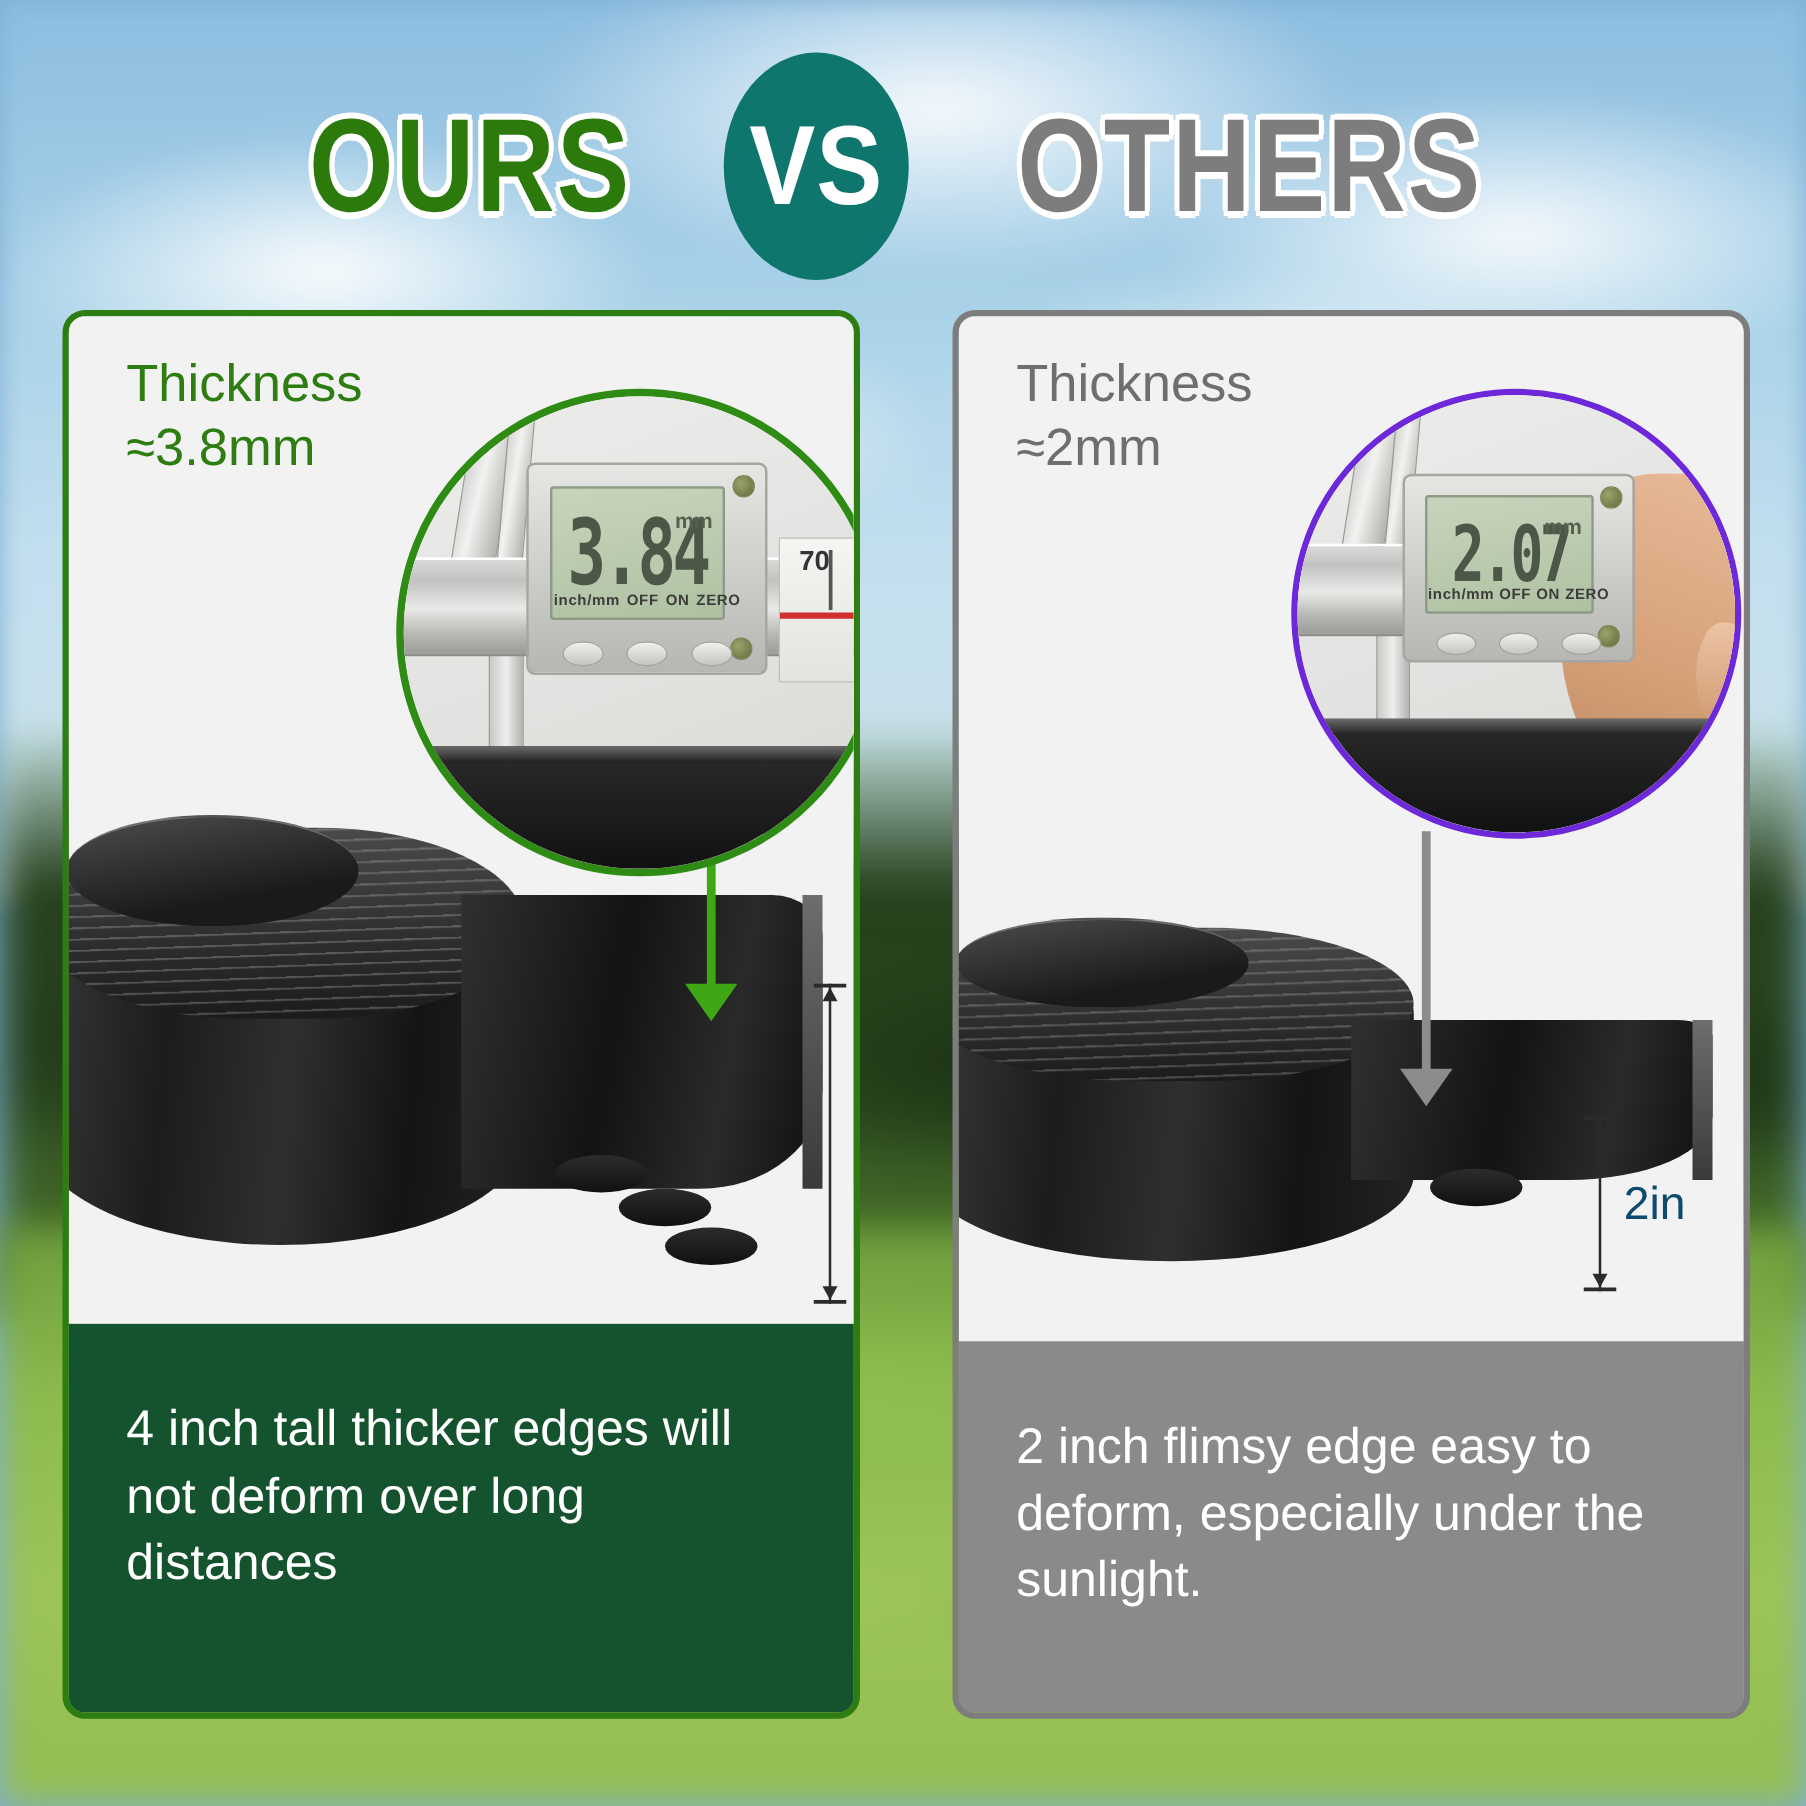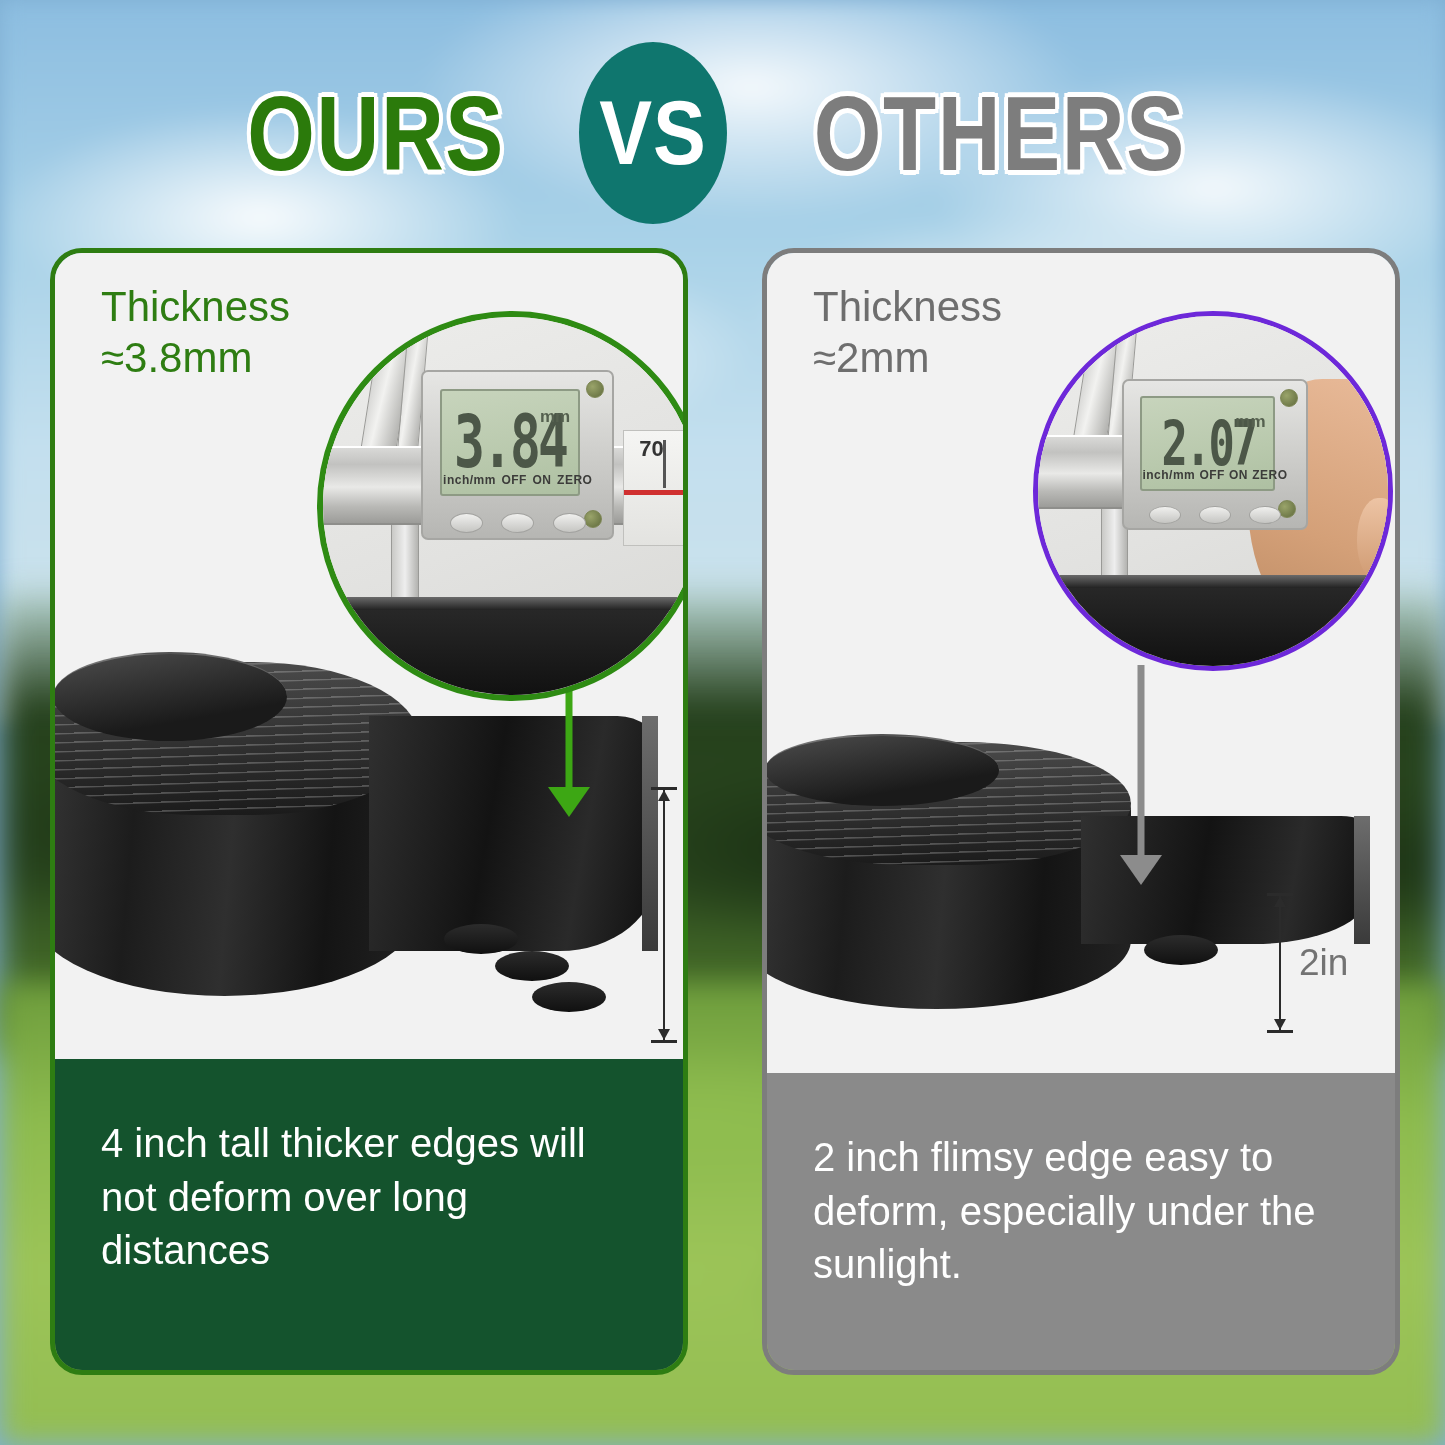--- a/index.html
+++ b/index.html
@@ -73,21 +73,21 @@
     flex:0 0 auto;
   }
   .vs-text{
     color:#fff;font-size:90px;font-weight:bold;
     transform:scaleX(.88);line-height:1;letter-spacing:1px;
   }
 
   
   .panel{
     position:absolute;top:248px;width:628px;height:1117px;
-    border-radius:32px;overflow:hidden;
+    border-radius:18px;overflow:hidden;
     display:flex;flex-direction:column;
   }
   .panel-left{left:50px;border:5px solid #2e7d12;}
   .panel-right{left:762px;border:5px solid #7d7d7d;}
 
   .photo{
     position:relative;flex:0 0 auto;height:806px;
     background:#f2f2f2;overflow:hidden;
   }
   .panel-right .photo{height:820px;}
@@ -248,21 +248,21 @@
   .dim-line{position:absolute;left:50%;top:0;width:2px;height:100%;background:#2b2b2b;transform:translateX(-50%);}
   .dim-cap{position:absolute;left:50%;width:26px;height:3px;background:#2b2b2b;transform:translateX(-50%);}
   .dim-cap.top{top:0;}
   .dim-cap.bot{bottom:0;}
   .dim-arrow{position:absolute;left:50%;transform:translateX(-50%);width:0;height:0;
     border-left:6px solid transparent;border-right:6px solid transparent;}
   .dim-arrow.up{top:3px;border-bottom:11px solid #2b2b2b;}
   .dim-arrow.dn{bottom:3px;border-top:11px solid #2b2b2b;}
   .dim-text{
     position:absolute;left:34px;top:50%;transform:translateY(-50%);
-    font-size:37px;color:#737373;white-space:nowrap;
+    font-size:37px;color:#0c4a6e;white-space:nowrap;
   }
 
   
   .caption{
     flex:1 1 auto;padding:58px 46px 0 46px;
     font-size:40px;line-height:1.34;color:#ffffff;
   }
   .panel-left .caption{background:#14532d;}
   .panel-right .caption{background:#8a8a8a;}
 </style>

